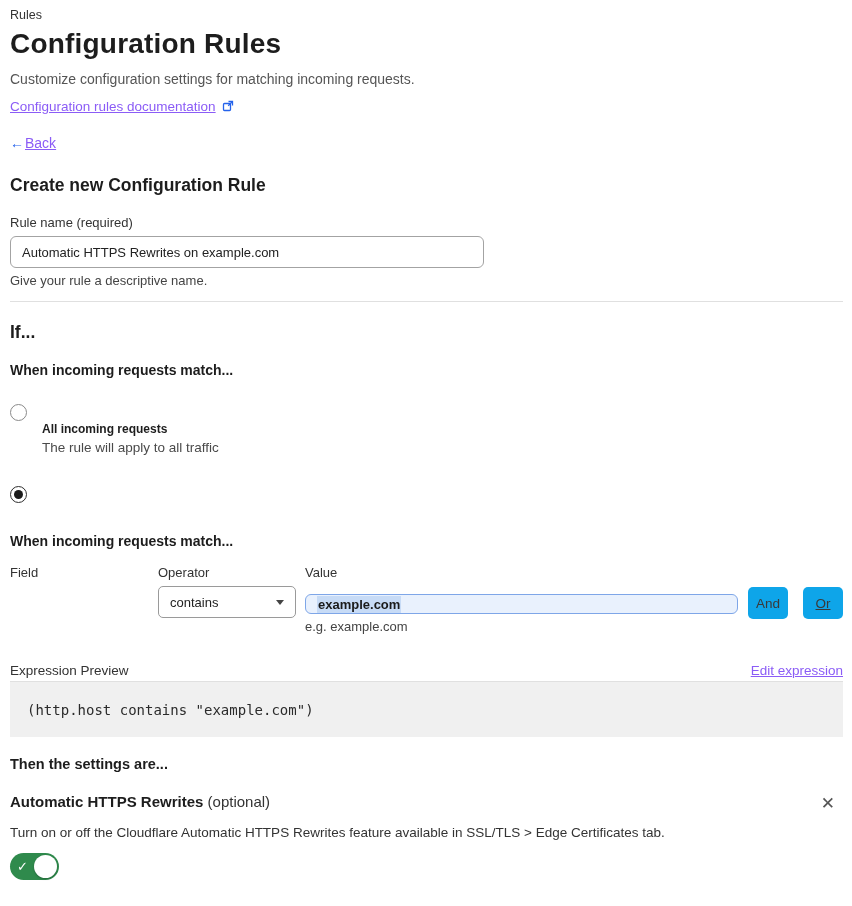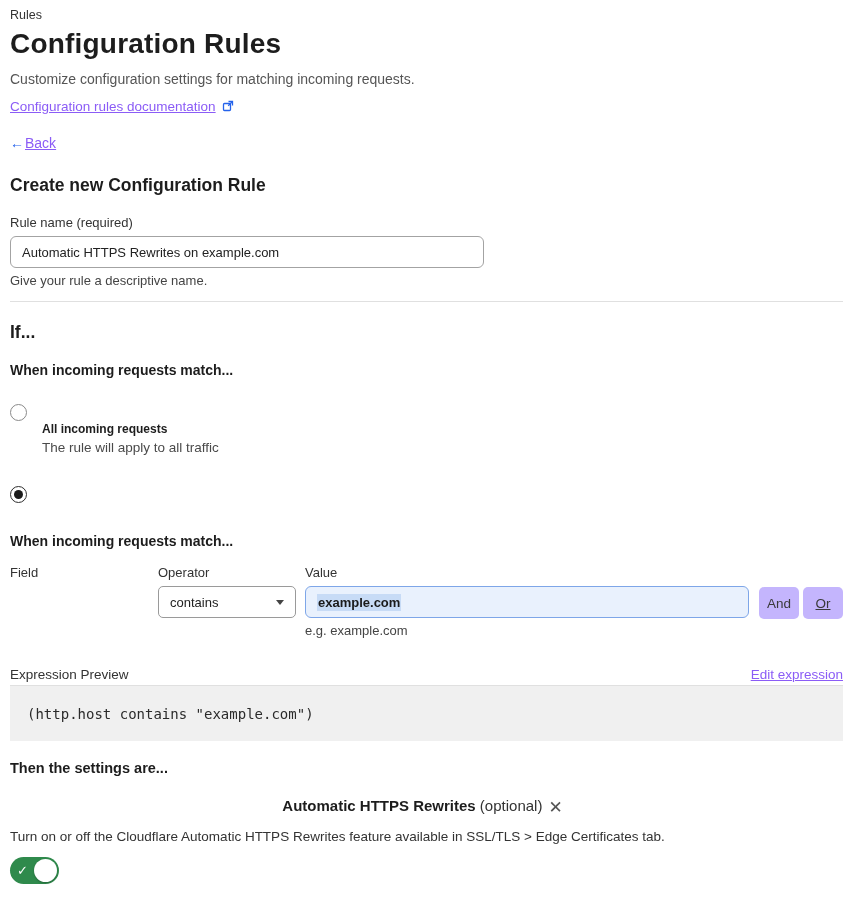--- a/index.html
+++ b/index.html
@@ -61,45 +61,45 @@
   .select-box {
     margin-top: 6px; height: 32px; border: 1px solid #9a9a9a; border-radius: 5px;
     background: #fff; display: flex; align-items: center; justify-content: space-between;
     padding: 0 11px; font-size: 13px; color: #222; cursor: pointer;
   }
   .chevron {
     width: 0; height: 0; border-left: 4.5px solid transparent;
     border-right: 4.5px solid transparent; border-top: 5.5px solid #444;
   }
   .value-box {
-    margin-top: 6px; height: 32px; border: 1px solid #7ea6e8; border-radius: 6px;
+    margin-top: 14px; height: 20px; border: 1px solid #7ea6e8; border-radius: 6px;
     background: #e9f1fd; display: flex; align-items: center; padding: 0 11px;
     font-size: 13px; color: #1a1a1a; cursor: text;
   }
   .value-text { background: #c7dbf6; padding: 1px 1px; font-weight: bold; }
   .btn-gray {
-    height: 32px; width: 40px; border: none; border-radius: 5px; background: #c4b5fd;
+    height: 32px; width: 40px; border: none; border-radius: 5px; background: #0ea5e9;
     font-size: 13.5px; color: #3a3a3a; font-family: "Liberation Sans", sans-serif;
     cursor: pointer; margin-top: 22px;
   }
   .btn-and { margin-left: 10px; }
-  .btn-or { margin-left: 4px; text-decoration: underline; }
+  .btn-or { margin-left: 15px; text-decoration: underline; }
 
   .preview-row { margin-top: 29px; display: flex; justify-content: space-between; align-items: baseline; }
   .preview-label { font-size: 13.5px; color: #333; }
   .edit-link { font-size: 13.5px; }
   .preview-divider { margin-top: 3px; }
   .code-box {
     margin-top: 0; background: #f0f0f0; height: 55px; display: flex; align-items: center;
     padding-left: 17px; font-family: "DejaVu Sans Mono", monospace; font-size: 14px; color: #2b2b2b;
   }
 
   .then-heading { font-size: 14.5px; font-weight: bold; color: #1d1d1d; margin-top: 19px; }
 
-  .setting-title-row { margin-top: 21px; display: flex; justify-content: center; align-items: flex-start; }
+  .setting-title-row { margin-top: 21px; display: flex; justify-content: space-between; align-items: flex-start; }
   .setting-title { font-size: 15px; color: #1d1d1d; }
   .setting-title .t-bold { font-weight: bold; }
   .setting-title .t-optional { font-weight: normal; color: #333; }
   .close-btn {
     font-size: 17px; color: #555; background: none; border: none; cursor: pointer;
     line-height: 1; padding: 2px 6px; margin-right: 2px; font-family: "DejaVu Sans", sans-serif;
   }
   .setting-desc { font-size: 13.5px; color: #333; margin-top: 11px; }
 
   .toggle {

